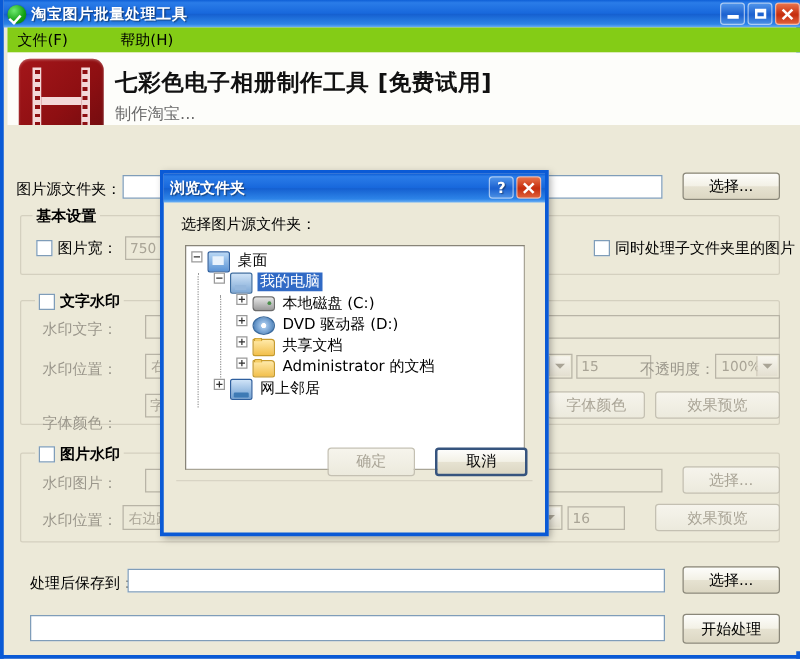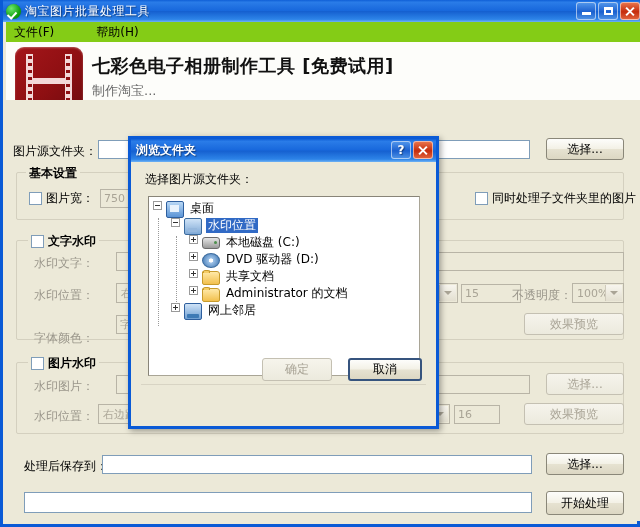--- a/index.html
+++ b/index.html
@@ -55,21 +55,21 @@
     position: absolute;
     left: 3px; top: 6px;
     width: 4px; height: 7px;
     border: solid #fff;
     border-width: 0 2px 2px 0;
     transform: rotate(42deg);
   }
   #title-text {
     color: #fff;
     font-size: 12px;
-    font-weight: normal;
+    font-weight: bold;
     text-shadow: 1px 1px 1px rgba(0,0,0,.45);
     letter-spacing: .5px;
     white-space: nowrap;
   }
   .winbtns {
     position: absolute;
     right: 3px; top: 2px;
     display: flex;
     gap: 2px;
   }
@@ -512,20 +512,21 @@
     </div>
     <div class="txtbox dis" style="left:455px; top:184px; width:60px;">15</div>
     <div class="row-label dim" style="left:506px; top:187px;">不透明度：</div>
     <div class="combo" style="left:566px; top:183px; width:52px;">
       <span>100%</span>
       <span class="arrow"></span>
     </div>
 
     <div class="row-label dim" style="left:28px; top:230px;">字体颜色：</div>
     <div class="txtbox dis" style="left:110px; top:215px; width:318px;">字体:Ar</div>
+    <div class="btn dis" style="left:432px; top:213px; width:78px;">字体颜色</div>
     <div class="btn dis" style="left:518px; top:213px; width:100px;">效果预览</div>
 
     <div class="group" style="left:10px; top:262px; width:608px; height:72px;"></div>
     <div class="cb" style="left:22px; top:255px; background:#ece9d8; padding:0 3px;">
       <span class="box"></span>
       <span class="lbl">图片水印</span>
     </div>
 
     <div class="row-label dim" style="left:28px; top:278px;">水印图片：</div>
     <div class="txtbox dis" style="left:110px; top:275px; width:414px;"></div>
@@ -572,21 +573,21 @@
     <div class="tnode" style="padding-left:0px;">
       <span class="exp"></span>
       <span class="ico desktop"></span>
       <span class="lab">桌面</span>
     </div>
 
 
     <div class="tnode sel" style="padding-left:18px;">
       <span class="exp"></span>
       <span class="ico mycomp"></span>
-      <span class="lab">水印位置</span>
+      <span class="lab">我的电脑</span>
     </div>
 
     <div class="tnode" style="padding-left:36px;">
       <span class="exp plus"></span>
       <span class="ico hdd"></span>
       <span class="lab">本地磁盘 (C:)</span>
     </div>
 
     <div class="tnode" style="padding-left:36px;">
       <span class="exp plus"></span>

